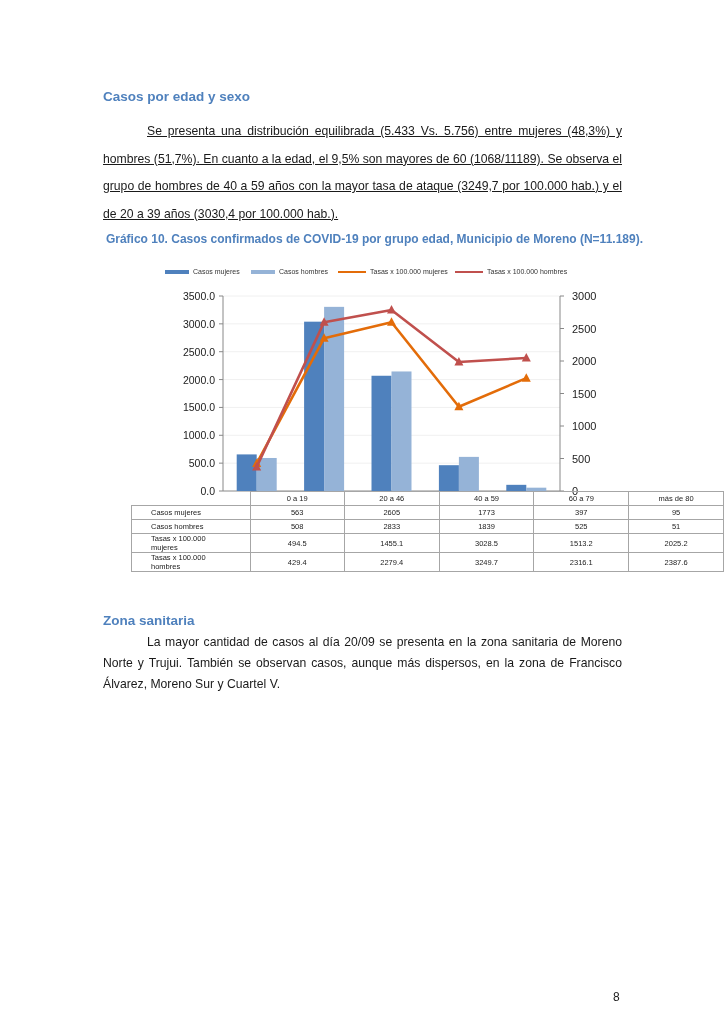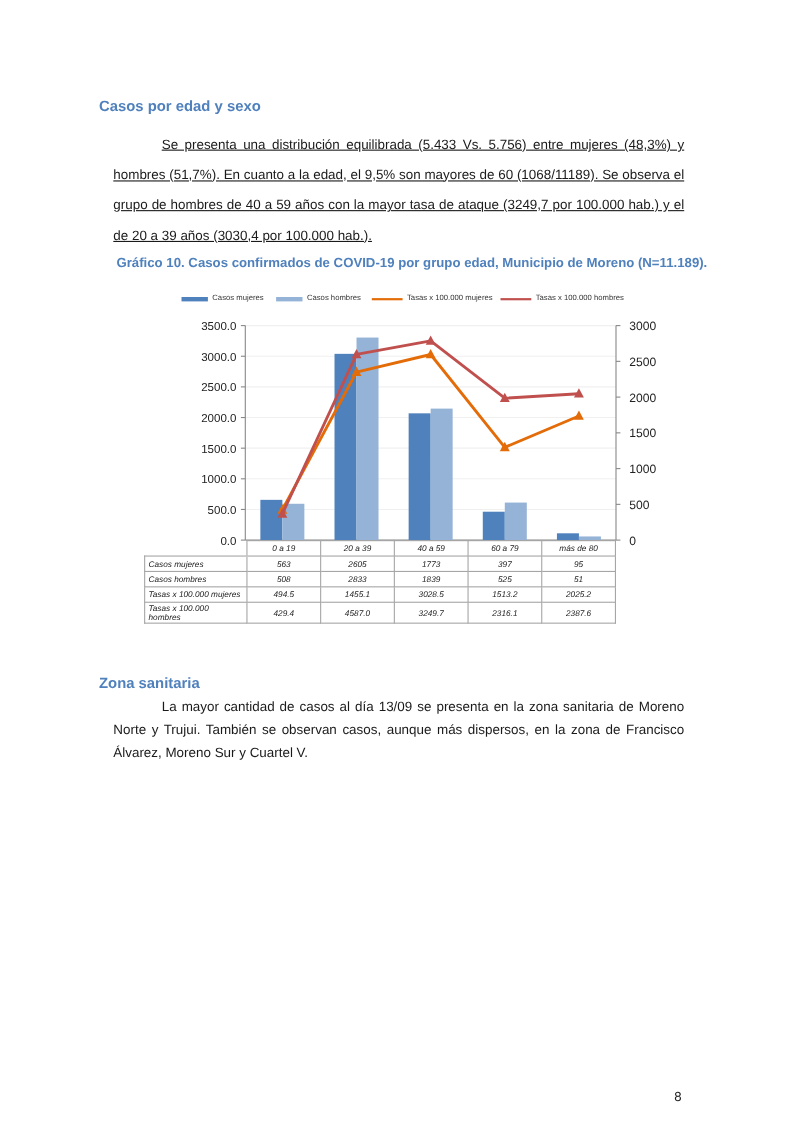--- a/index.html
+++ b/index.html
@@ -1,30 +1,30 @@
 <!DOCTYPE html>
 <html><head>
 <meta charset="utf-8">
 <style>
   html, body { margin:0; padding:0; background:#ffffff; }
   body { width:724px; height:1024px; position:relative; overflow:hidden;
          font-family:"Liberation Sans", sans-serif; color:#111; }
-  .h2 { position:absolute; left:90px; font-weight:bold; font-size:13.5px; color:#4f81bd; }
+  .h2 { position:absolute; left:103px; font-weight:bold; font-size:13.5px; color:#4f81bd; }
   .para { position:absolute; left:103px; width:519px; font-size:12.2px; text-align:justify; color:#1a1a1a; }
   .para1 { top:118px; line-height:27.5px;text-decoration:underline; }
   .para2 { top:632px; line-height:21px; }
   .indent { text-indent:44px; }
   .caption { position:absolute; left:103px; top:232px; width:540px; font-weight:bold; font-size:12px; color:#4f81bd;text-align:right; }
   .legend { position:absolute; top:268px; left:165px; width:410px; height:14px; font-size:7px; color:#333; }
   .leg-item { position:absolute; top:0; display:flex; align-items:center; }
   .leg-swatch { display:inline-block; width:24px; height:4px; margin-right:4px; }
   .leg-line { display:inline-block; width:28px; height:2px; margin-right:4px; position:relative; }
   .chart-svg { position:absolute; left:0; top:0; }
   .data-table { position:absolute; left:131px; top:491px; border-collapse:collapse; font-size:7.5px; color:#222; }
-  .data-table td { border:1px solid #a6a6a6; height:13px; padding:0 3px; text-align:center;font-style:italic; }
+  .data-table td { border:1px solid #a6a6a6; height:13px; padding:0 19px; text-align:center; }
   .data-table td.lbl { text-align:left; width:86px; }
   .data-table td.val { width:60px; }
   .data-table td.blank { border:none; border-right:1px solid #a6a6a6; }
   .page-num { position:absolute; left:613px; top:990px; font-size:12px; color:#222; }
 </style>
 </head>
 <body>
 
 <div class="h2" style="top:89px">Casos por edad y sexo</div>
 <div class="para para1 indent">Se presenta una distribución equilibrada (5.433 Vs. 5.756) entre mujeres (48,3%) y hombres (51,7%). En cuanto a la edad, el 9,5% son mayores de 60 (1068/11189). Se observa el grupo de hombres de 40 a 59 años con la mayor tasa de ataque (3249,7 por 100.000 hab.) y el de 20 a 39 años (3030,4 por 100.000 hab.).</div>
@@ -113,21 +113,21 @@
     <polygon points="391.5,304.9452857142857 387,313.4452857142857 396,313.4452857142857" fill="#c0504d"></polygon>
     <polygon points="458.90000000000003,356.96014285714284 454.40000000000003,365.46014285714284 463.40000000000003,365.46014285714284" fill="#c0504d"></polygon>
     <polygon points="526.3,352.97657142857145 521.8,361.47657142857145 530.8,361.47657142857145" fill="#c0504d"></polygon>
   </svg>
 
 <table class="data-table" id="dtable">
   <tbody>
       <tr>
     <td class="blank lbl"></td>
     <td class="val">0 a 19</td>
-    <td class="val">20 a 39</td>
+    <td class="val">20 a 46</td>
     <td class="val">40 a 59</td>
     <td class="val">60 a 79</td>
     <td class="val">más de 80</td>
   </tr>
   <tr>
     <td class="lbl">Casos mujeres</td>
     <td class="val">563</td>
     <td class="val">2605</td>
     <td class="val">1773</td>
     <td class="val">397</td>
@@ -145,24 +145,24 @@
     <td class="lbl">Tasas x 100.000 mujeres</td>
     <td class="val">494.5</td>
     <td class="val">1455.1</td>
     <td class="val">3028.5</td>
     <td class="val">1513.2</td>
     <td class="val">2025.2</td>
   </tr>
   <tr>
     <td class="lbl">Tasas x 100.000 hombres</td>
     <td class="val">429.4</td>
-    <td class="val">4587.0</td>
+    <td class="val">2279.4</td>
     <td class="val">3249.7</td>
     <td class="val">2316.1</td>
     <td class="val">2387.6</td>
   </tr>
 </tbody>
   </table>
 
 <div class="h2" style="top:613px">Zona sanitaria</div>
-<div class="para para2 indent">La mayor cantidad de casos al día 13/09 se presenta en la zona sanitaria de Moreno Norte y Trujui. También se observan casos, aunque más dispersos, en la zona de Francisco Álvarez, Moreno Sur y Cuartel V.</div>
+<div class="para para2 indent">La mayor cantidad de casos al día 20/09 se presenta en la zona sanitaria de Moreno Norte y Trujui. También se observan casos, aunque más dispersos, en la zona de Francisco Álvarez, Moreno Sur y Cuartel V.</div>
 
 <div class="page-num">8</div>
 
 </body></html>

